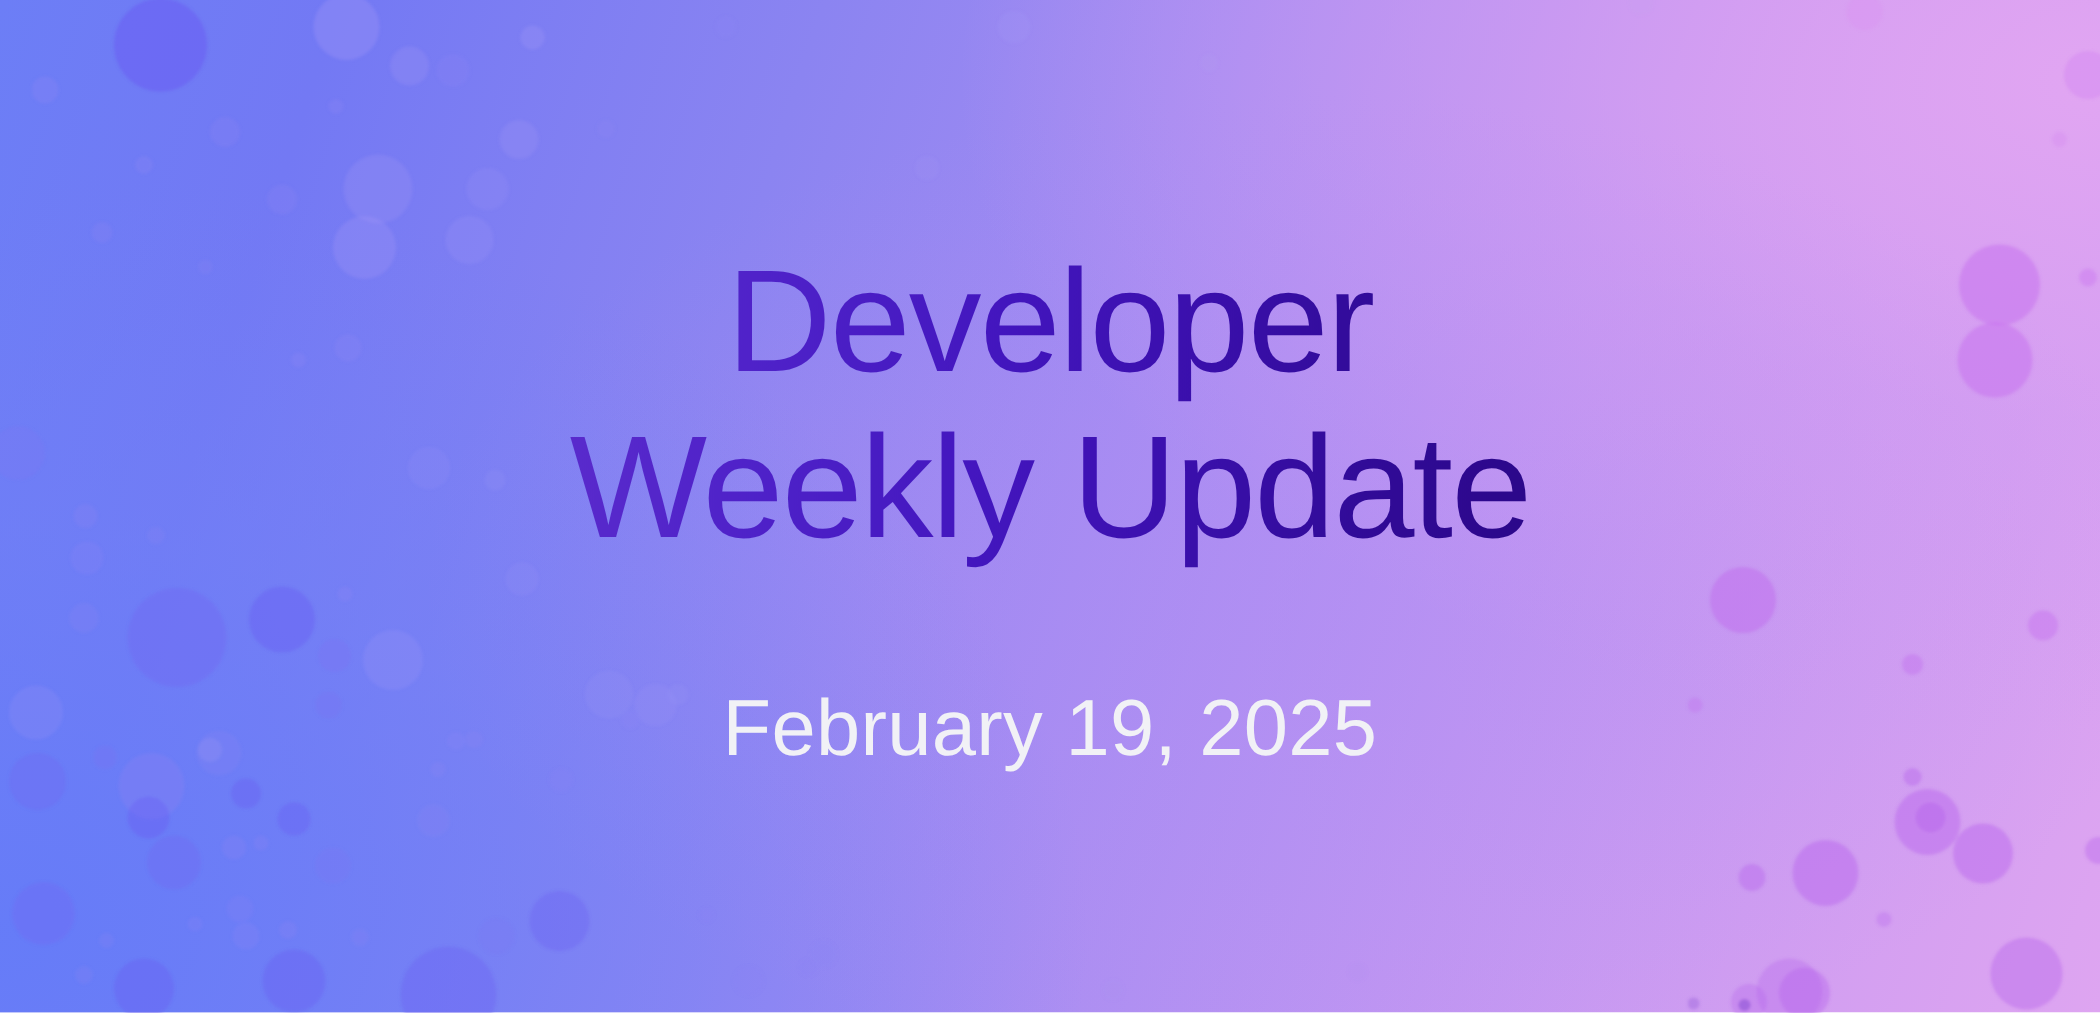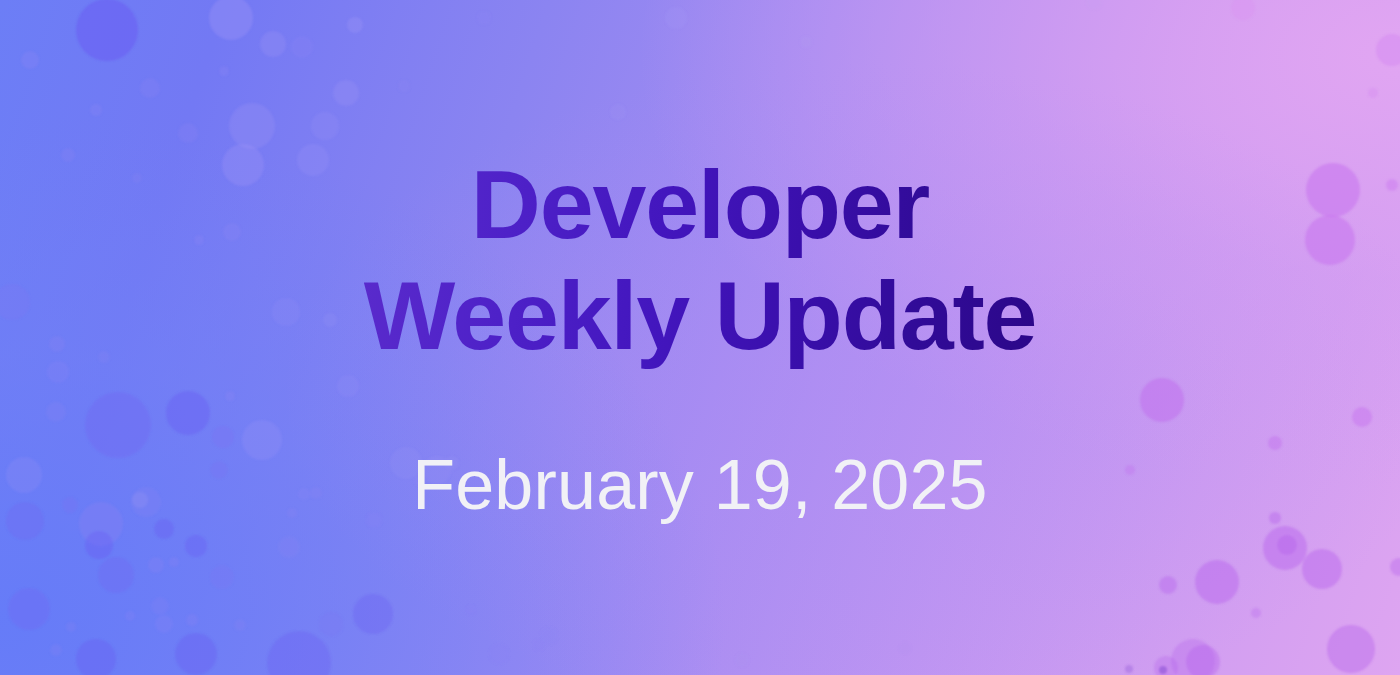--- a/index.html
+++ b/index.html
@@ -70,40 +70,40 @@
     display: flex;
     flex-direction: column;
     align-items: center;
     justify-content: center;
   }
   .title {
     margin: 0;
     text-align: center;
     font-size: 97px;
     line-height: 1.14;
-    font-weight: 700;
+    font-weight: 400;
     letter-spacing: -1.2px;
     background-image: linear-gradient(96deg,
         #5A2BCC 0%,
         #4E21C8 22%,
         #4316BE 44%,
         #3A0FAC 64%,
         #310B98 82%,
         #2B0789 100%);
     -webkit-background-clip: text;
     background-clip: text;
     color: transparent;
     -webkit-text-fill-color: transparent;
     white-space: pre-line;
   }
   .subtitle {
     margin: 0;
     padding-top: 74px;
     text-align: center;
-    font-size: 70px;
+    font-size: 53px;
     font-weight: 400;
     letter-spacing: 0.2px;
     color: #F1F1F6;
   }
 </style>
 </head>
 <body>
 
 <div id="slide">
 

